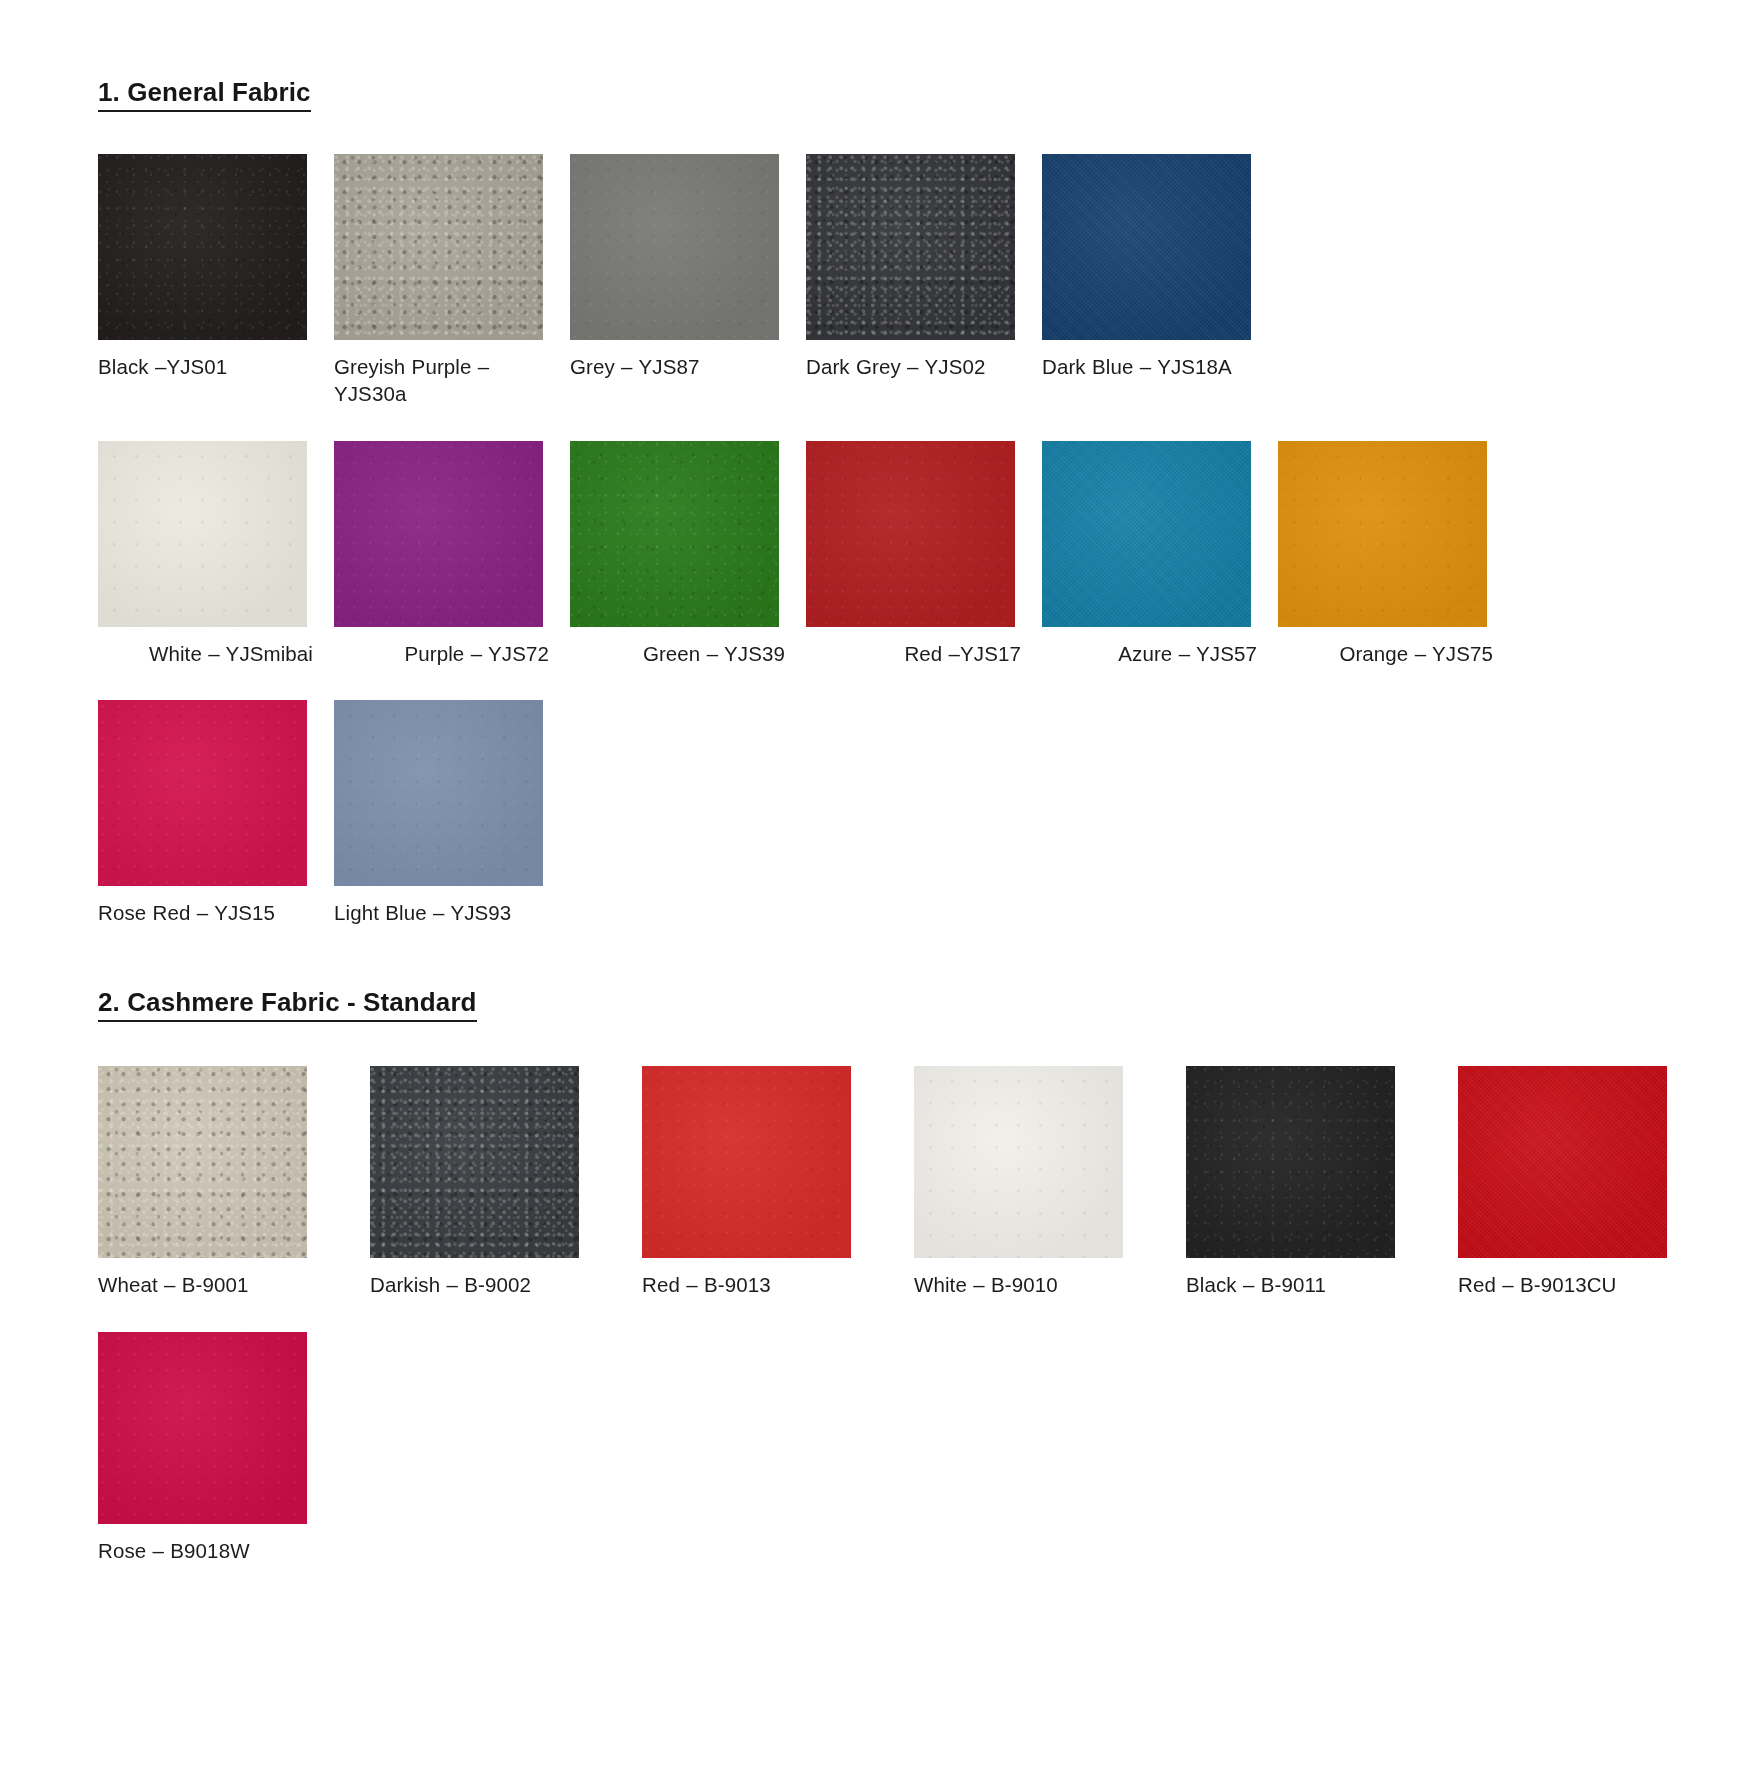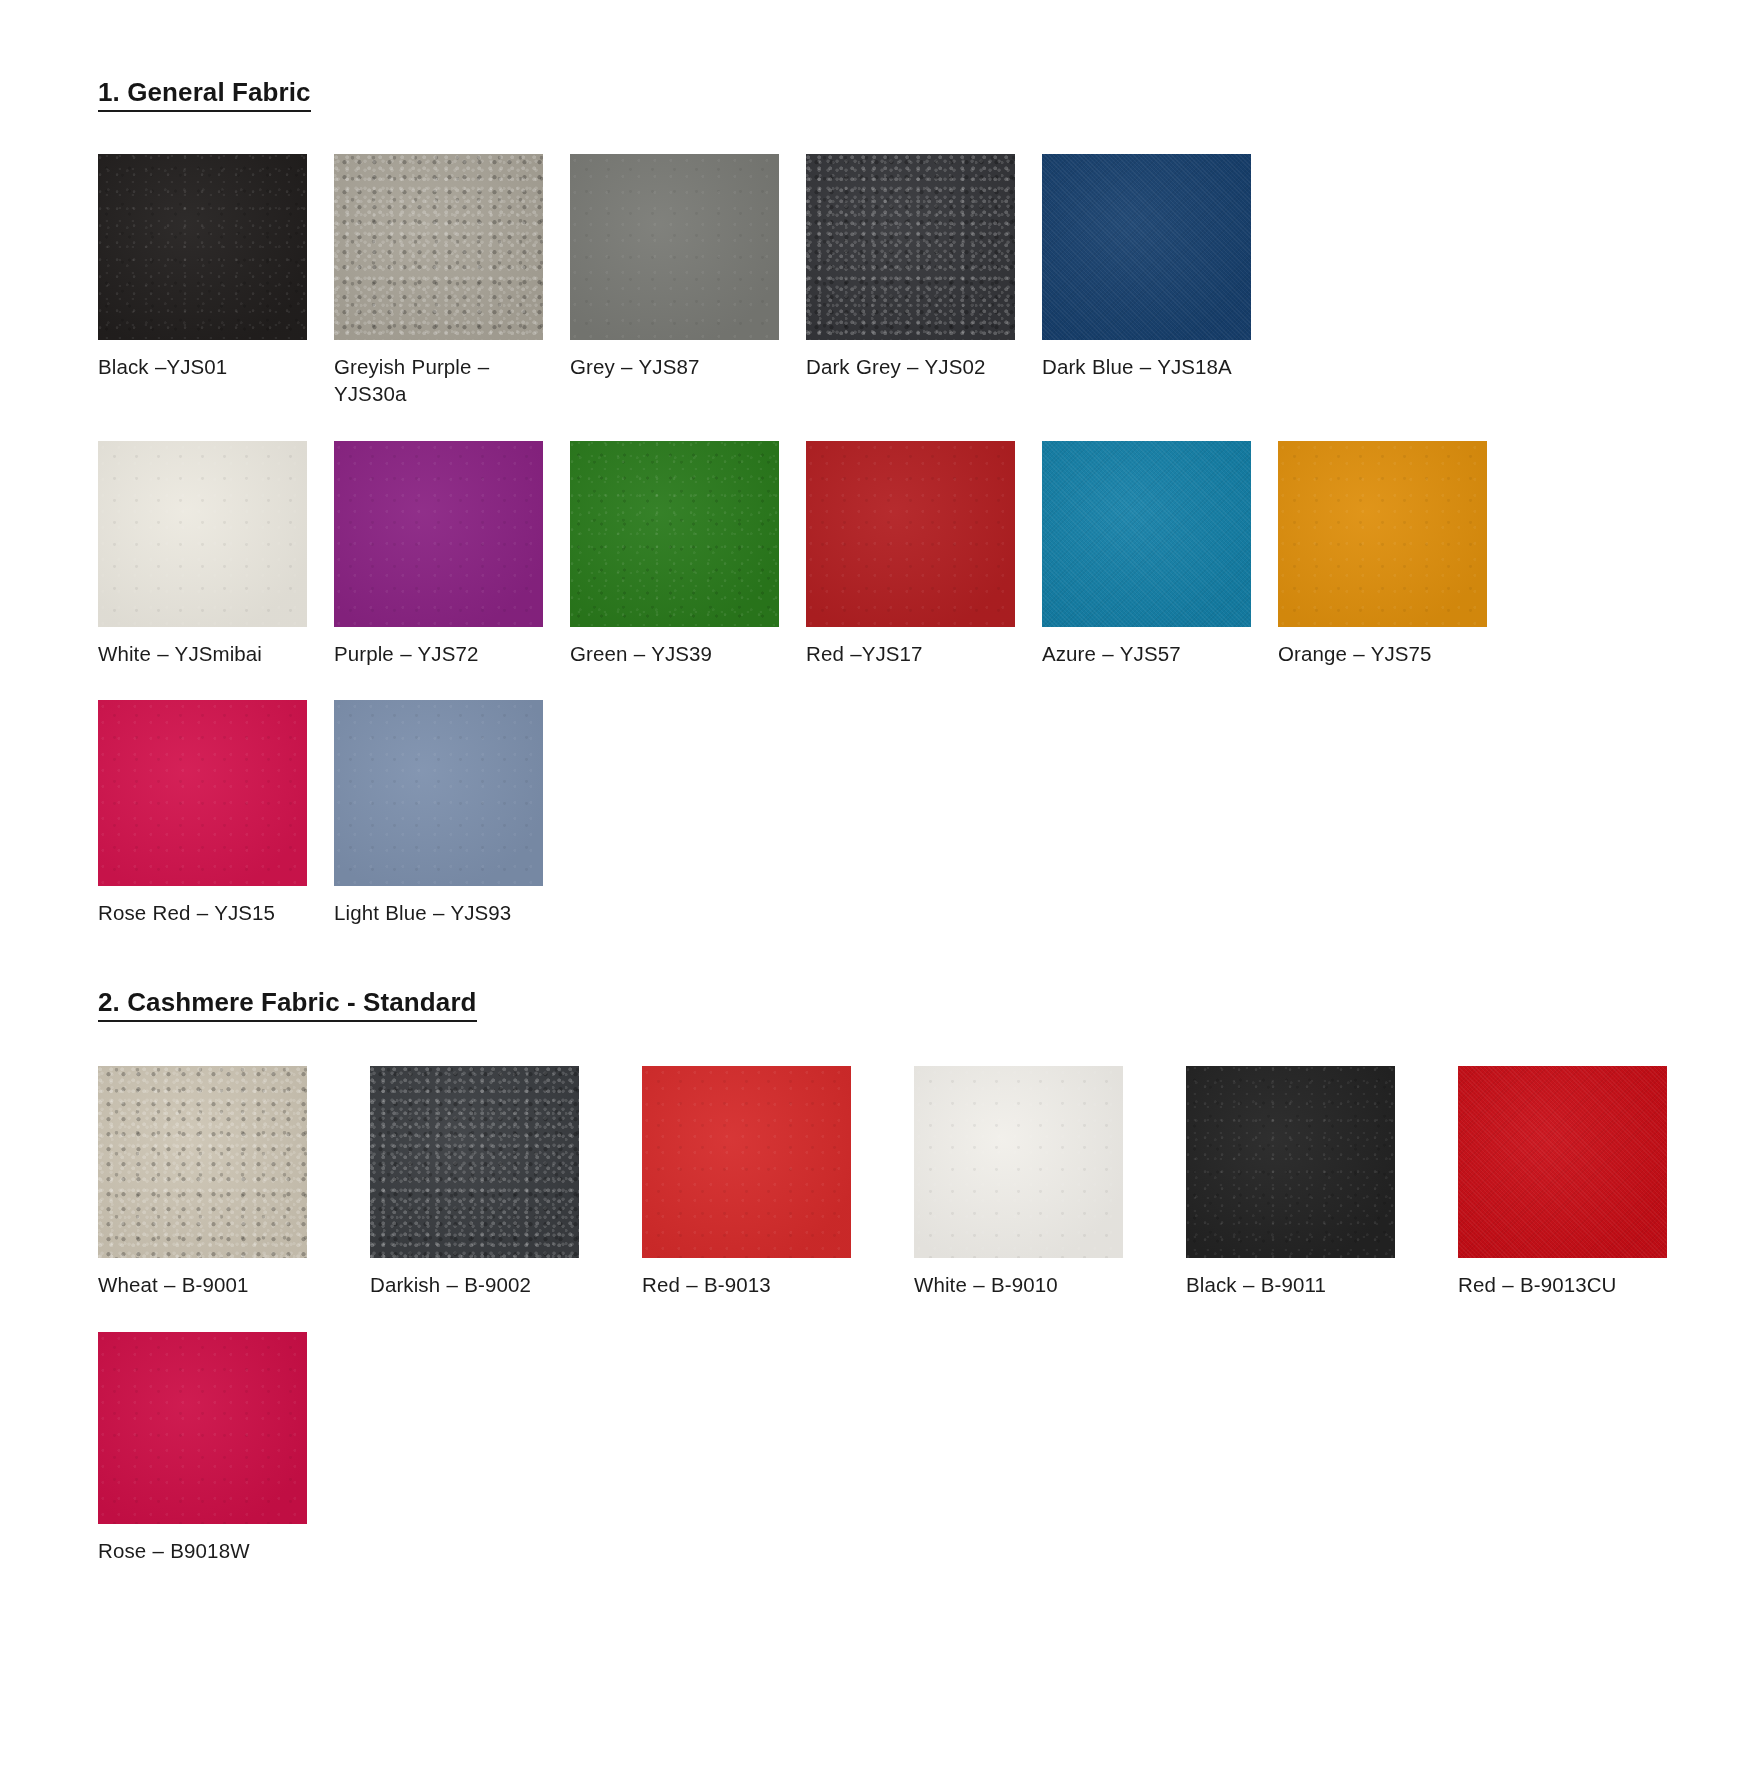--- a/index.html
+++ b/index.html
@@ -66,21 +66,21 @@
   .swatch-label {
     margin-top: 13px;
     font-size: 20.5px;
     line-height: 1.33;
     color: #1c1c1c;
     width: 215px;
     letter-spacing: 0.1px;
     word-spacing: 0.5px;
   }
   .row-block { margin-bottom: 20px; }
-  .row-block.r2 { margin-bottom: 18px; }
+  .row-block.r2 { margin-bottom: 18px; text-align: right; }
   .row-block.r3 { margin-bottom: 0px; }
 
   
   .tex-speckle::after,
   .tex-coarse::after,
   .tex-weave::after,
   .tex-soft::after {
     content: "";
     position: absolute;
     inset: 0;

